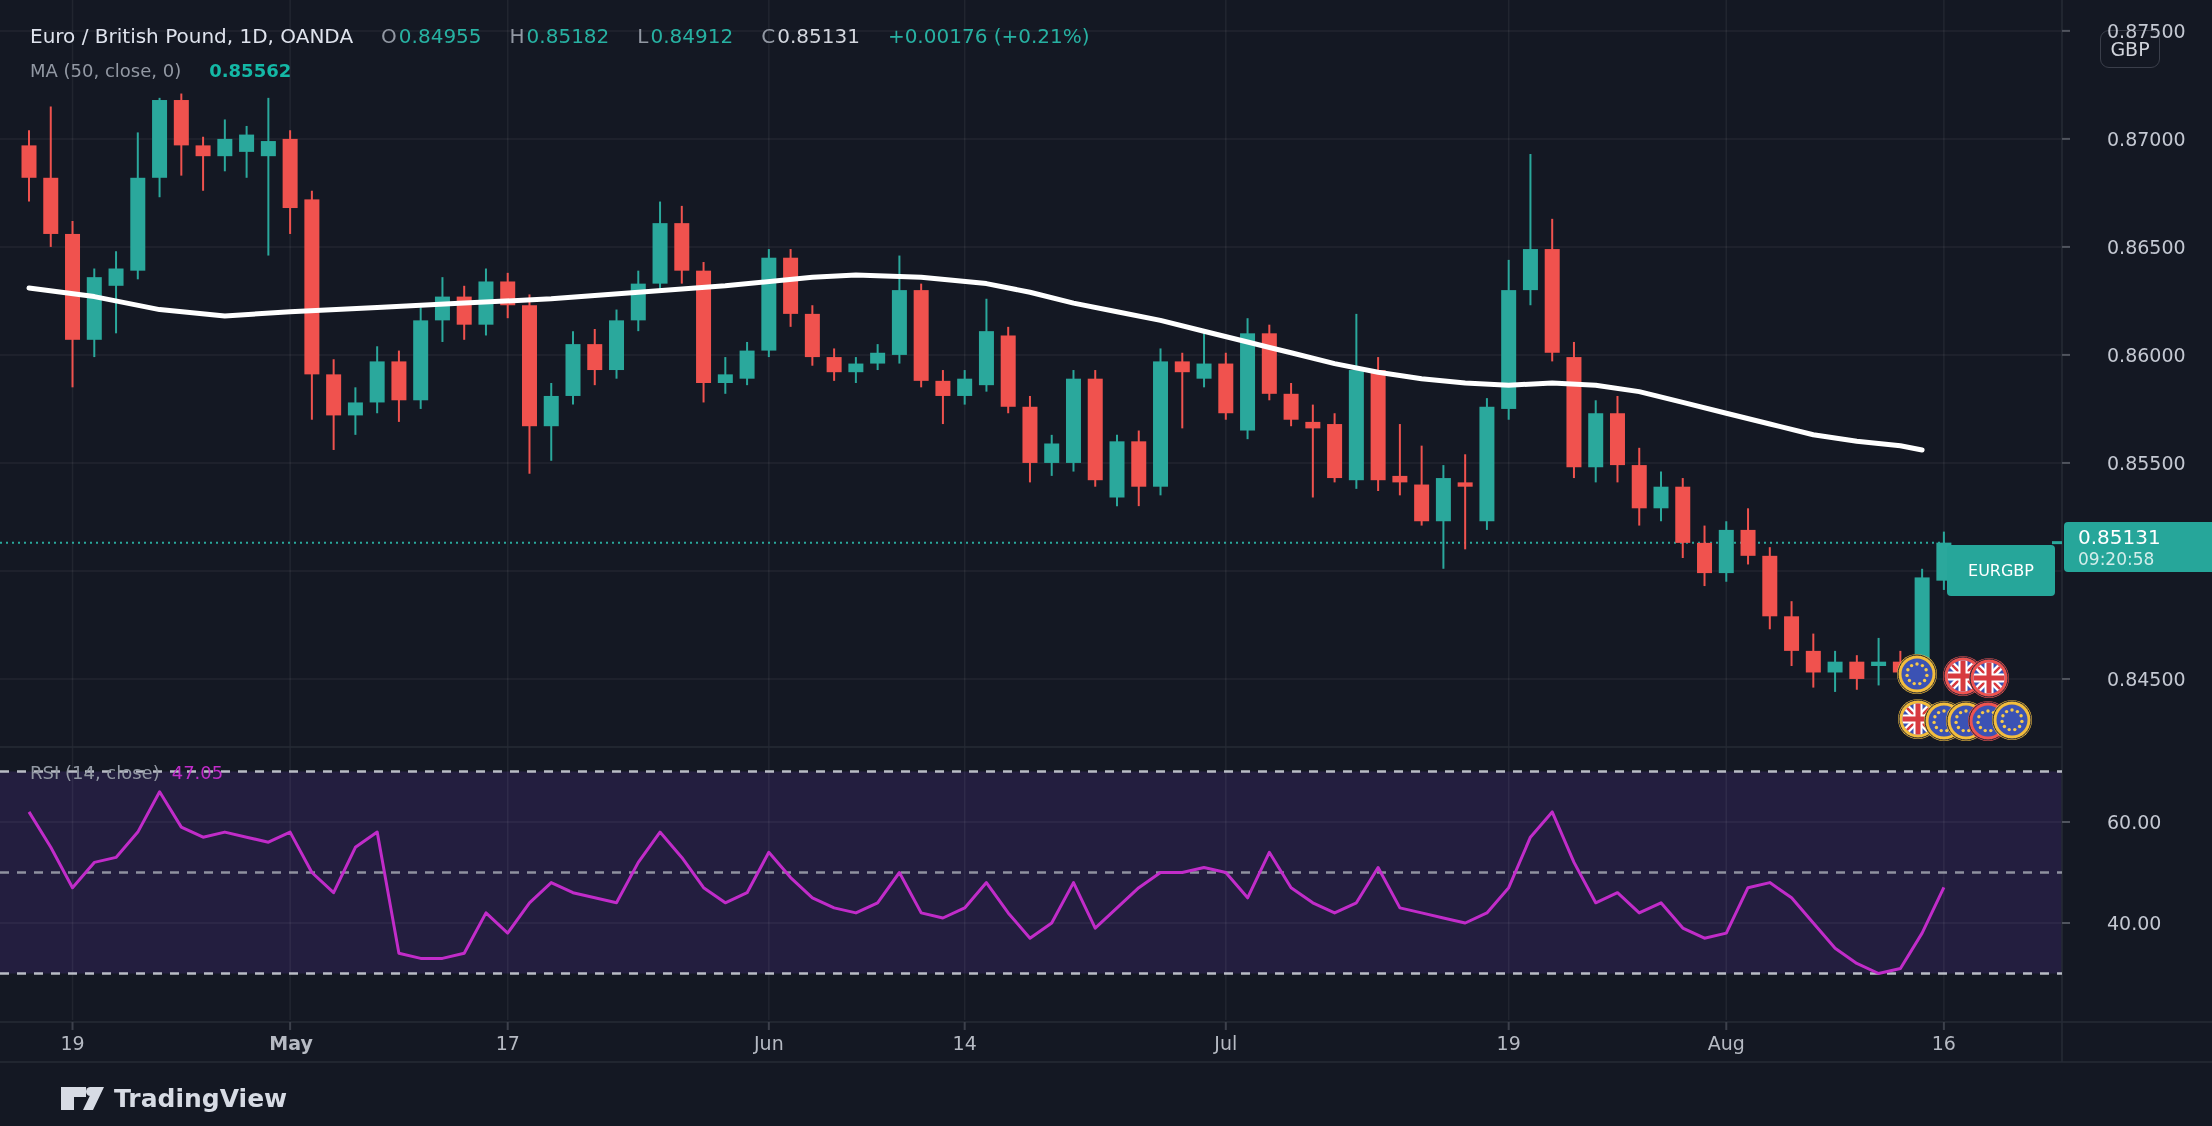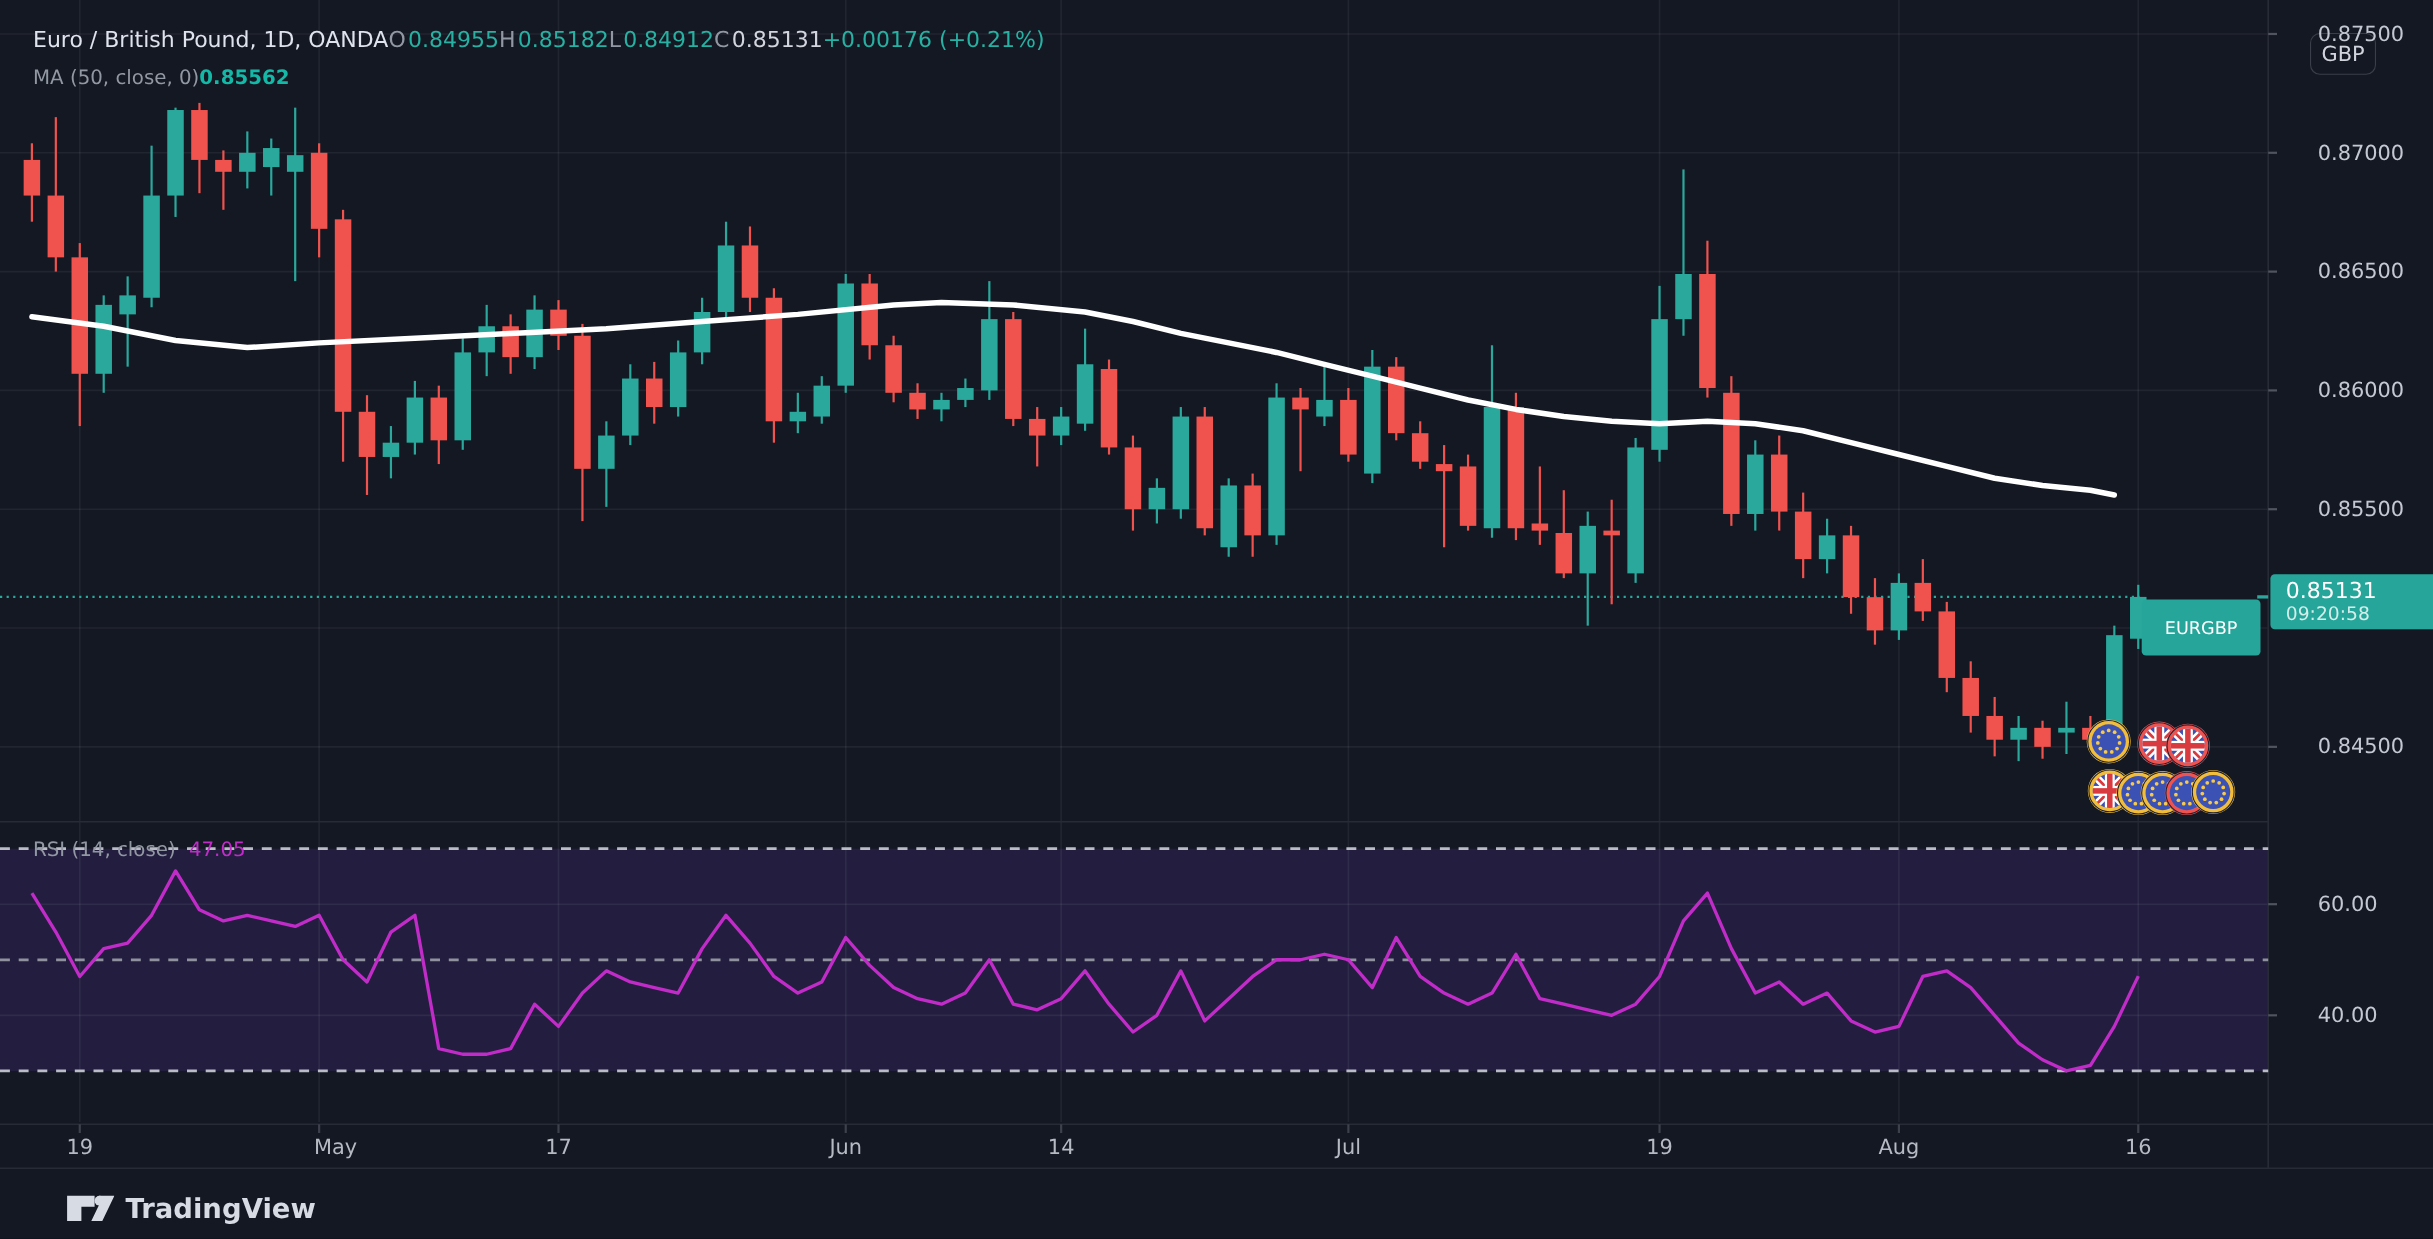--- a/index.html
+++ b/index.html
@@ -1,19 +1,19 @@
 <!DOCTYPE html>
 <html><head>
 <meta charset="utf-8">
 <style>
   html,body{margin:0;padding:0;background:#10141f;}
   #app{position:relative;width:2212px;height:1126px;background:#141823;overflow:hidden;
        font-family:"DejaVu Sans","Liberation Sans",sans-serif;-webkit-font-smoothing:antialiased;}
   #chart-svg{position:absolute;left:0;top:0;}
-  .hdr{position:absolute;left:30px;display:flex;align-items:baseline;gap:0;white-space:nowrap;}
+  .hdr{position:absolute;left:30px;display:flex;align-items:baseline;gap:28px;white-space:nowrap;}
   #hdr-row1{top:24px;font-size:20px;}
   #hdr-row2{top:60px;font-size:18px;}
   .t-title{color:#dfe3ed;}
   .t-dim{color:#9298a3;}
   .t-up{color:#27b1a2;}
   .t-close{color:#d2d5dd;}
   .t-white{color:#14b8a6;font-weight:bold;}
   .ohlc-item{display:flex;align-items:baseline;gap:2px;}
   #gbp-btn{position:absolute;left:2100px;top:30px;width:58px;height:36px;border:1px solid #3a3e4a;
            border-radius:9px;color:#d1d4dc;font-size:19px;display:flex;align-items:center;justify-content:center;}
@@ -499,21 +499,21 @@
   </div>
 <div class="axis-label" style="top: 30.891px;">0.87500</div>
     <div class="axis-label" style="top: 138.901px;">0.87000</div>
     <div class="axis-label" style="top: 246.912px;">0.86500</div>
     <div class="axis-label" style="top: 354.922px;">0.86000</div>
     <div class="axis-label" style="top: 462.933px;">0.85500</div>
     <div class="axis-label" style="top: 678.953px;">0.84500</div>
     <div class="axis-label" style="top: 822.006px;">60.00</div>
     <div class="axis-label" style="top: 923.023px;">40.00</div>
     <div class="time-label" style="left: 72.52px;">19</div>
-    <div class="time-label" style="left: 305px;">May</div>
+    <div class="time-label" style="left: 291px; font-weight: bold;">May</div>
     <div class="time-label" style="left: 507.72px;">17</div>
     <div class="time-label" style="left: 768.84px;">Jun</div>
     <div class="time-label" style="left: 964.68px;">14</div>
     <div class="time-label" style="left: 1225.8px;">Jul</div>
     <div class="time-label" style="left: 1508.68px;">19</div>
     <div class="time-label" style="left: 1726.28px;">Aug</div>
     <div class="time-label" style="left: 1943.88px;">16</div>
     <div class="coin" style="left: 1896px; top: 653px;"><svg width="42" height="42" viewBox="0 0 42 42">
         <circle cx="21" cy="21" r="20" fill="#f3bd3c"></circle>
         <circle cx="21" cy="21" r="19" fill="none" stroke="#1d2233" stroke-width="1"></circle>

